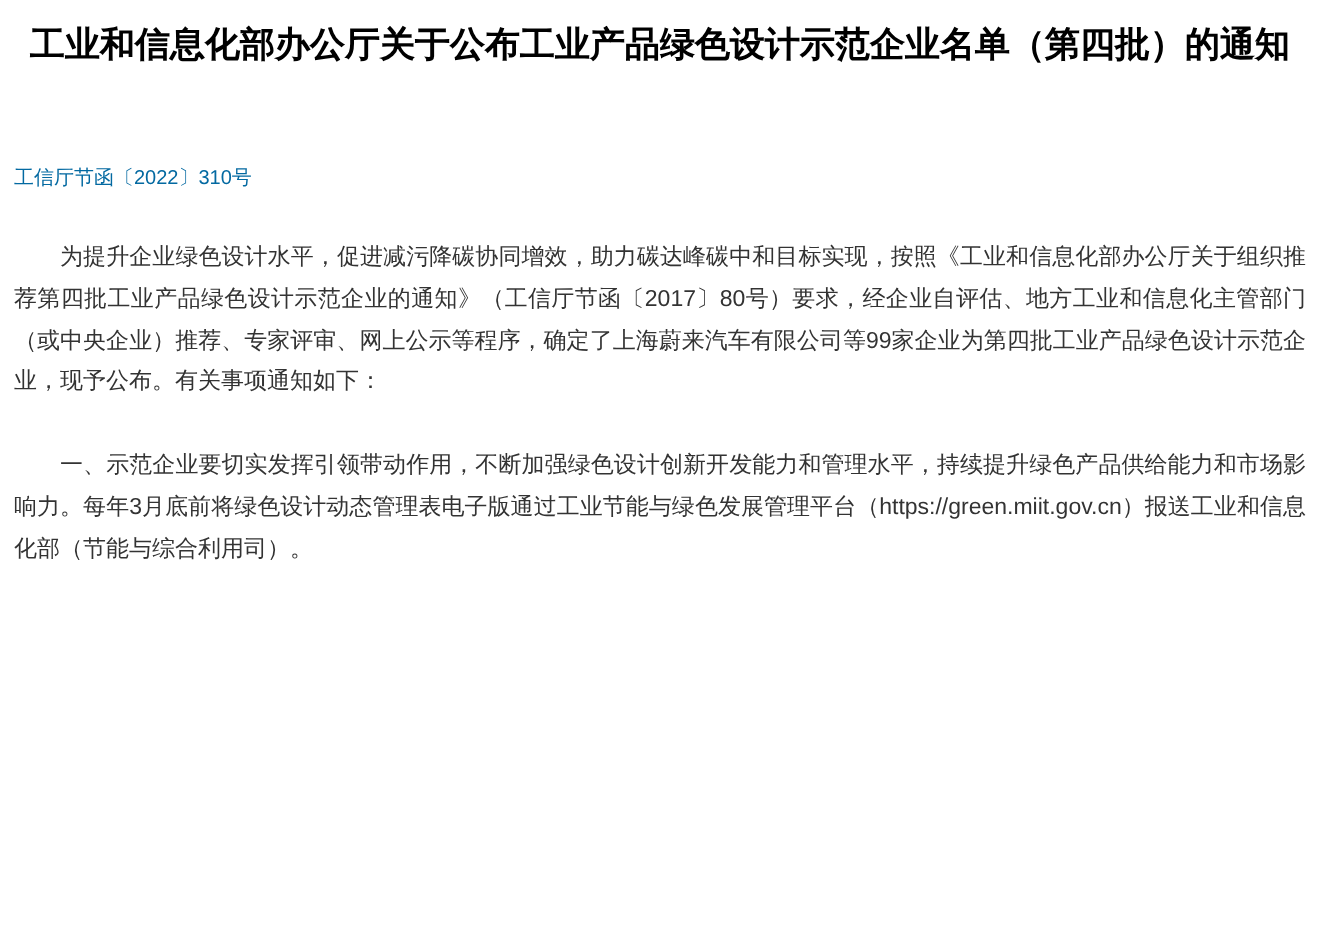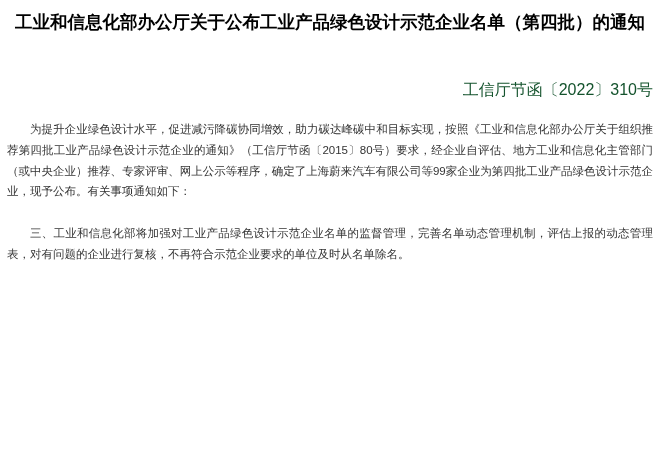--- a/index.html
+++ b/index.html
@@ -24,24 +24,24 @@
     margin: 0 7px;
     font-size: 17.5px;
     line-height: 27px;
     font-weight: bold;
     color: #000000;
     text-align: center;
     letter-spacing: 0;
   }
   .doc-number {
     margin-top: 45px;
-    font-size: 16px;
+    font-size: 10px;
     line-height: 17px;
-    color: #14532d;
-    text-align: right;
+    color: #0369a1;
+    text-align: left;
   }
   .salutation {
     margin: 23px 0 0 0;
     font-size: 11.5px;
     line-height: 20.8px;
     color: #333333;
     text-align: justify;
   }
   .para {
     margin: 21px 0 0 0;
@@ -55,19 +55,19 @@
 </head>
 <body>
 
 <div class="page">
 
   <h1 class="doc-title">工业和信息化部办公厅关于公布工业产品绿色设计示范企业名单（第四批）的通知</h1>
 
   <div class="doc-number">工信厅节函〔2022〕310号</div>
 
 
-  <p class="para">为提升企业绿色设计水平，促进减污降碳协同增效，助力碳达峰碳中和目标实现，按照《工业和信息化部办公厅关于组织推荐第四批工业产品绿色设计示范企业的通知》（工信厅节函〔2015〕80号）要求，经企业自评估、地方工业和信息化主管部门（或中央企业）推荐、专家评审、网上公示等程序，确定了上海蔚来汽车有限公司等99家企业为第四批工业产品绿色设计示范企业，现予公布。有关事项通知如下：</p>
+  <p class="para">为提升企业绿色设计水平，促进减污降碳协同增效，助力碳达峰碳中和目标实现，按照《工业和信息化部办公厅关于组织推荐第四批工业产品绿色设计示范企业的通知》（工信厅节函〔2017〕80号）要求，经企业自评估、地方工业和信息化主管部门（或中央企业）推荐、专家评审、网上公示等程序，确定了上海蔚来汽车有限公司等99家企业为第四批工业产品绿色设计示范企业，现予公布。有关事项通知如下：</p>
+
+  <p class="para">一、示范企业要切实发挥引领带动作用，不断加强绿色设计创新开发能力和管理水平，持续提升绿色产品供给能力和市场影响力。每年3月底前将绿色设计动态管理表电子版通过工业节能与绿色发展管理平台（https://green.miit.gov.cn）报送工业和信息化部（节能与综合利用司）。</p>
 
 
-
-  <p class="para">三、工业和信息化部将加强对工业产品绿色设计示范企业名单的监督管理，完善名单动态管理机制，评估上报的动态管理表，对有问题的企业进行复核，不再符合示范企业要求的单位及时从名单除名。</p>
 
 </div>
 
 </body></html>

